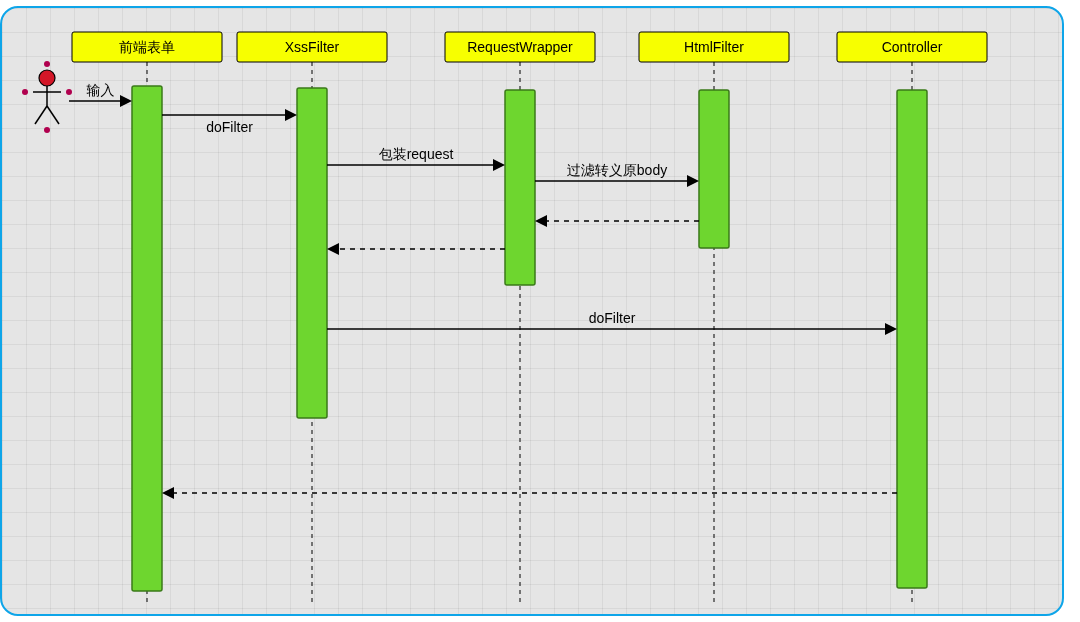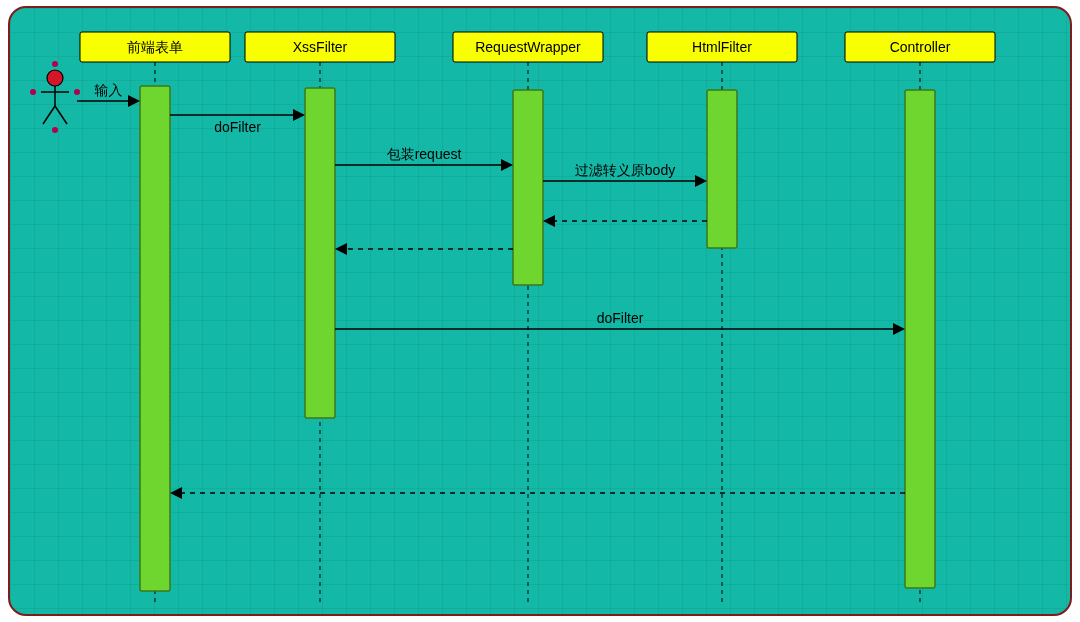--- a/index.html
+++ b/index.html
@@ -1,17 +1,17 @@
 <!DOCTYPE html>
 <html><head>
 <meta charset="utf-8">
 <style>
   html,body{margin:0;padding:0;width:1080px;height:622px;background:#fff;font-family:Arial,"Microsoft YaHei",sans-serif;}
   .canvas{position:relative;width:1080px;height:622px;box-sizing:border-box;}
-  .panel{position:absolute;left:8px;top:6px;width:1060px;height:606px;background:#14b8a6;border:2px solid #7f1d1d;border-radius:18px;overflow:hidden;}
+  .panel{position:absolute;left:0;top:6px;width:1060px;height:606px;background:#e5e5e5;border:2px solid #0ea5e9;border-radius:18px;overflow:hidden;}
   .grid{position:absolute;inset:0;
     background-image:
       linear-gradient(to right, rgba(0,0,0,0.06) 1px, transparent 1px),
       linear-gradient(to bottom, rgba(0,0,0,0.06) 1px, transparent 1px);
     background-size:24px 24px;
   }
   svg{position:absolute;left:0;top:0;}
   .lifeline{stroke:#000;stroke-width:1;stroke-dasharray:4 4;}
   .activation{fill:#6ed62f;stroke:#3a7a19;stroke-width:1.5;}
   .msg-line{stroke:#000;stroke-width:1.5;fill:none;}

